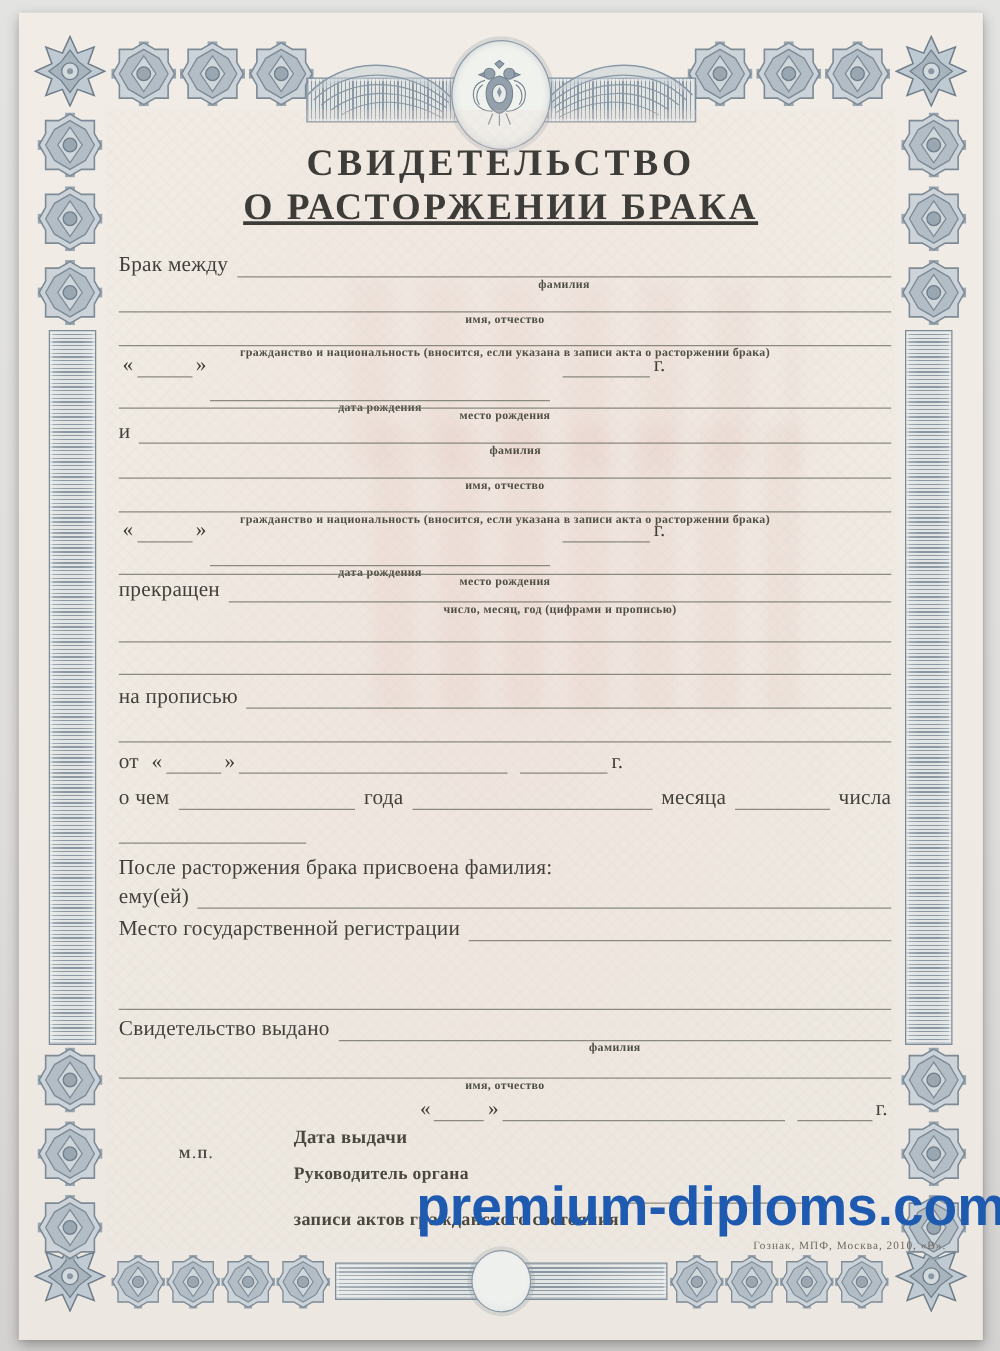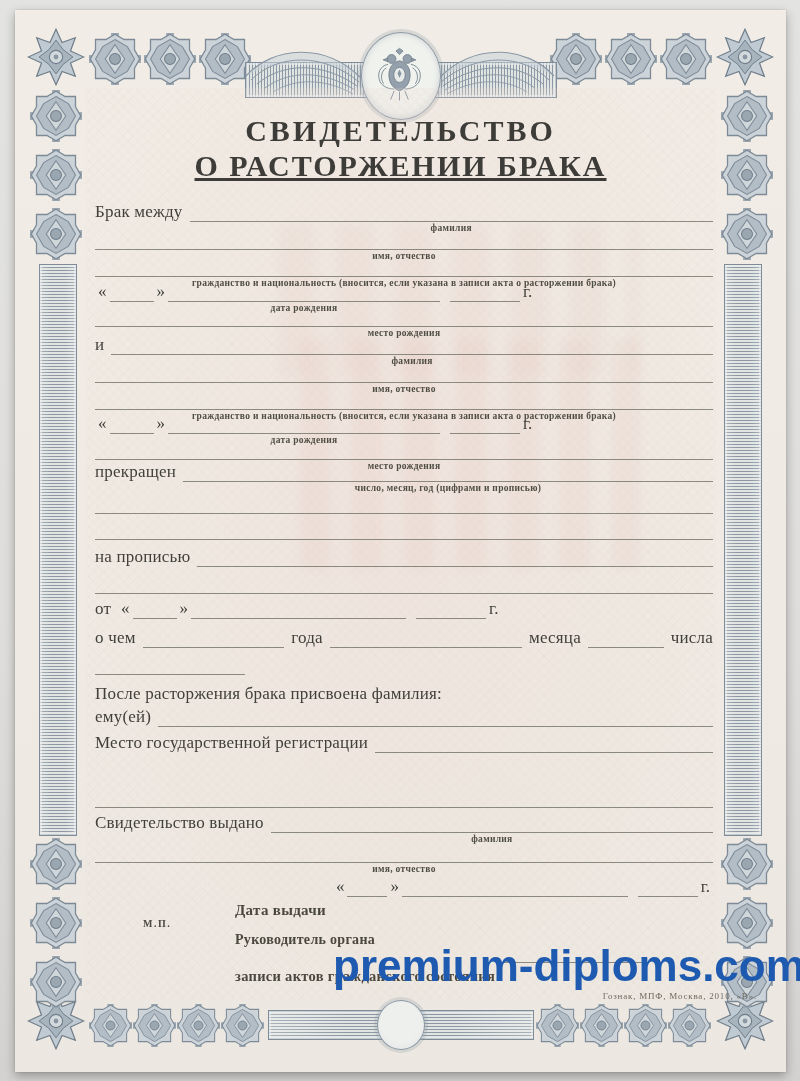--- a/index.html
+++ b/index.html
@@ -69,21 +69,21 @@
   .lb{font-size:17px;line-height:21px;letter-spacing:.2px;padding-right:7px;white-space:nowrap;}
   .lb2{font-weight:bold;font-size:14.5px;line-height:18px;color:#4a473e;letter-spacing:.3px;padding-right:7px;white-space:nowrap;margin-top:25px;}
   .q{font-size:17px;line-height:21px;padding:0 3px;}
   .sg{flex:1 1 auto;position:relative;}
   .sg .ln{height:20px;border-bottom:1px solid rgba(112,112,100,.78);}
   .sg .cp{
     position:absolute;top:22px;left:0;right:0;text-align:center;
     font-size:9.5px;font-weight:bold;color:#4f4e44;letter-spacing:.3px;white-space:nowrap;line-height:10px;
   }
   .w40{flex:0 0 40px;} .w44{flex:0 0 44px;} .w60{flex:0 0 60px;} .w70{flex:0 0 70px;}
-  .w150{flex:0 0 150px;} .w215{flex:0 0 215px;} .w272{flex:0 0 272px;}
+  .w150{flex:0 0 150px;} .w215{flex:0 0 215px;} .w272{flex:0 0 272px;margin-top:19px;}
   .gap{flex:0 0 10px;} .sp{flex:1 1 auto;}
   .f14{flex:1.4 1 0;} .f19{flex:1.9 1 0;} .f075{flex:.75 1 0;}
 
   .mp{position:absolute;left:112px;top:908px;font-size:10px;font-weight:bold;color:#4b4a42;letter-spacing:1.5px;margin-left:16px;}
   .ruk{position:absolute;left:220px;top:921px;font-weight:bold;font-size:14px;line-height:17px;color:#4a473e;letter-spacing:.3px;}
   .webwm{
     position:absolute;left:318px;top:931px;z-index:5;
     font-family:"Liberation Sans","DejaVu Sans",sans-serif;
     font-size:44px;font-weight:700;color:#1e5ab0;letter-spacing:0;white-space:nowrap;
   }

